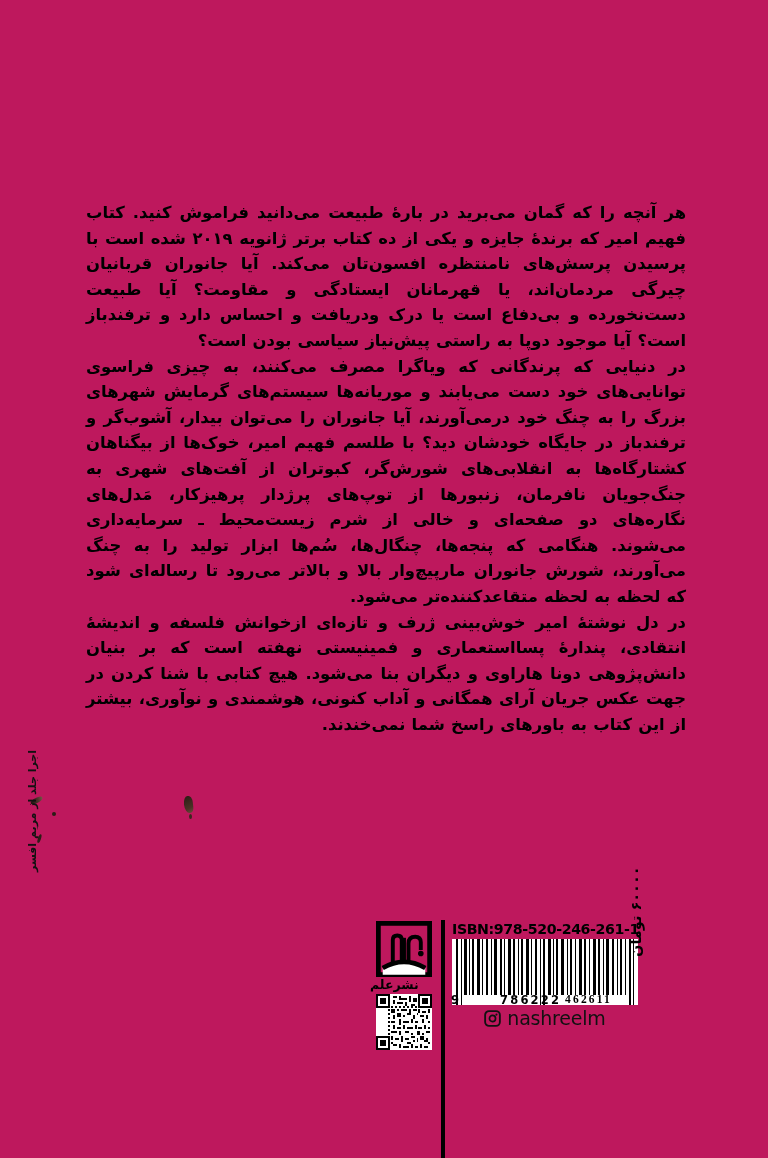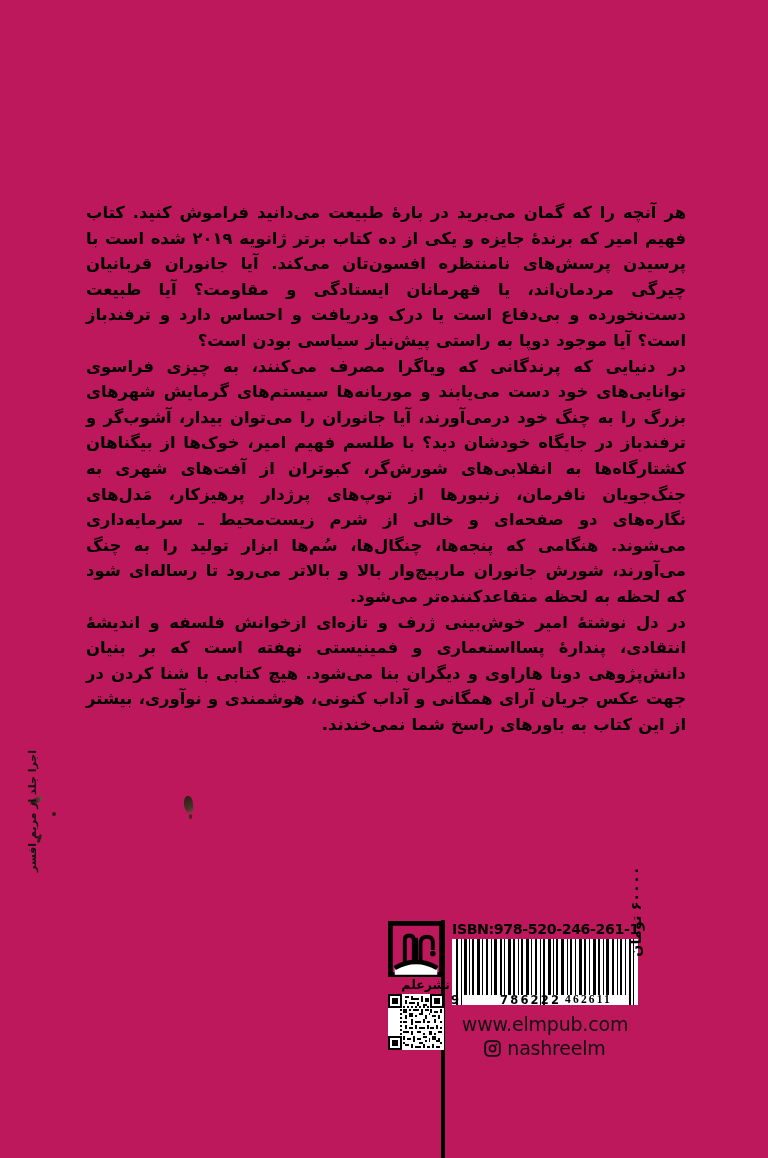--- a/index.html
+++ b/index.html
@@ -114,24 +114,24 @@
     left: 441px;
     top: 15px;
     width: 4px;
     height: 238px;
     background: #000000;
   }
 
   
   .pub-col {
     position: absolute;
-    left: 382px;
+    left: 370px;
     top: 16px;
     width: 68px;
-    text-align: right;
+    text-align: left;
   }
   .pub-logo {
     width: 56px;
     height: 56px;
     margin: 0 auto;
     display: block;
   }
   .pub-name {
     font-size: 12.5px;
     font-weight: bold;
@@ -426,21 +426,20 @@
             <rect x="181" y="0" width="1" height="66"></rect>
           </g>
         </svg>
         <div class="bc-digits">
           <span class="bc-d-left">9</span>
           <span class="bc-d-mid">786222</span>
           <span class="bc-d-right">462611</span>
         </div>
       </div>
 
-      <div class="website">www.elmpub.com</div>
 
       <div class="social">
         <svg class="ig-icon" viewBox="0 0 24 24">
           <rect x="1.6" y="1.6" width="20.8" height="20.8" rx="5.5" ry="5.5" fill="none" stroke="#111" stroke-width="2.6"></rect>
           <circle cx="12" cy="12" r="4.3" fill="none" stroke="#111" stroke-width="2.4"></circle>
           <circle cx="17.6" cy="6.5" r="1.5" fill="#111"></circle>
         </svg>
         <span class="social-handle">nashreelm</span>
       </div>
     </div>

